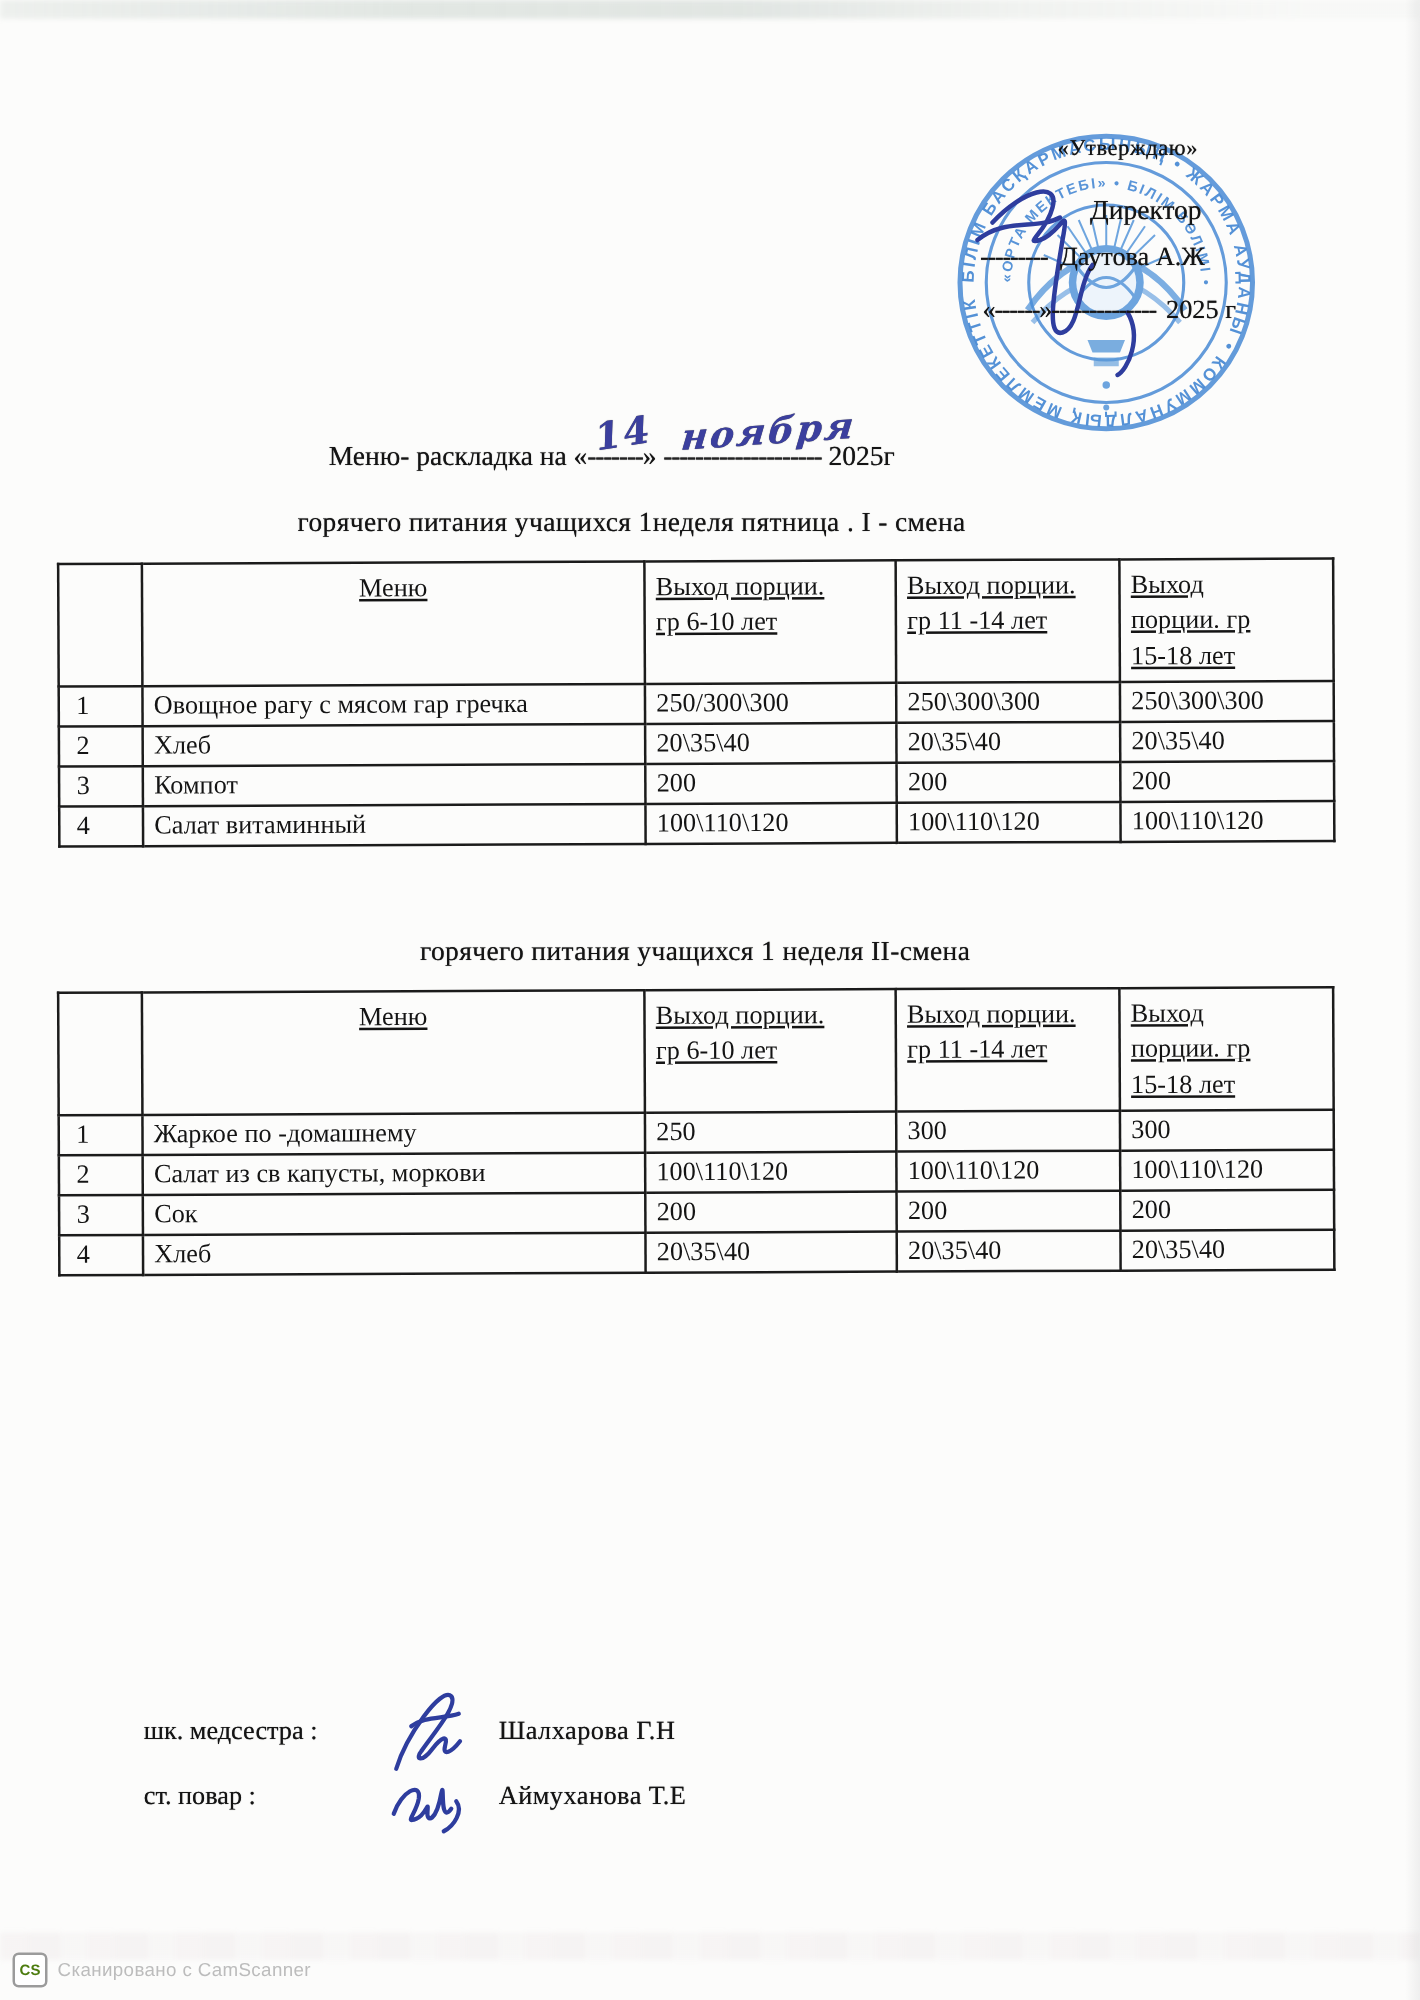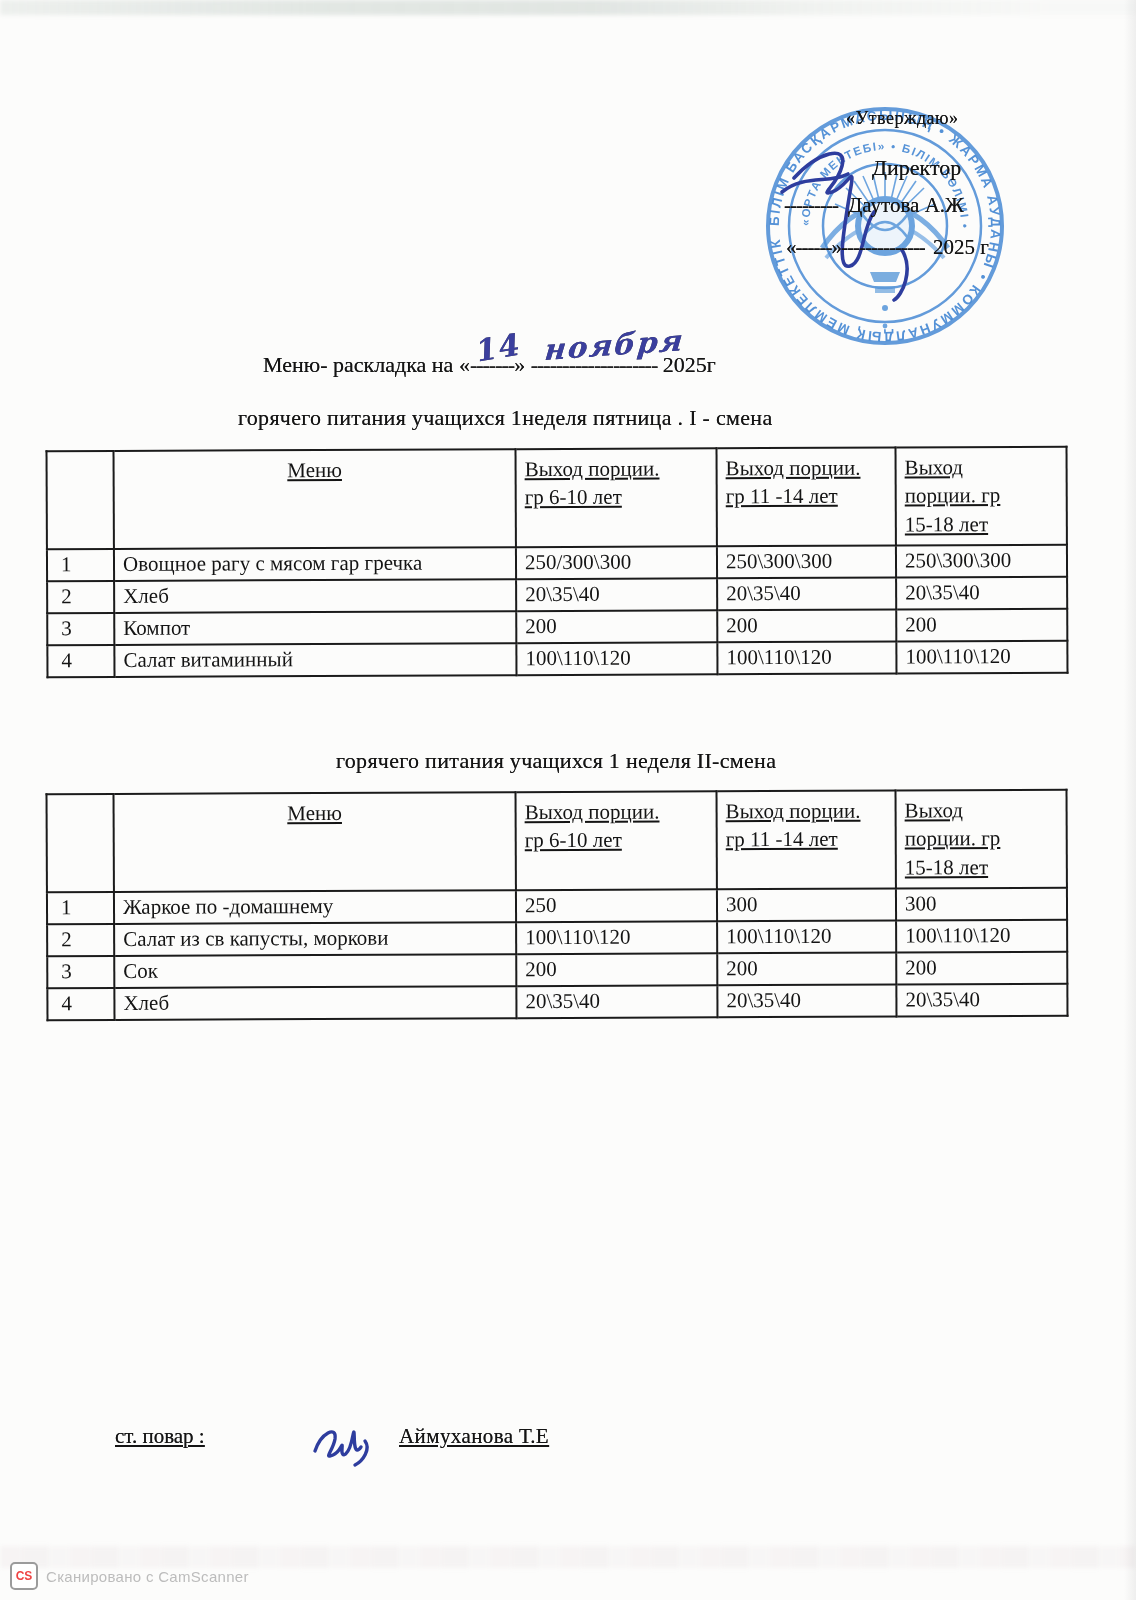--- a/index.html
+++ b/index.html
@@ -55,29 +55,29 @@
   table.menu tbody td{height:26px;padding:1px 8px 3px 8px;vertical-align:middle;}
   table.menu tbody td:first-child{padding-left:13px;}
 
   
   .sig-row{position:absolute;display:flex;align-items:center;font-size:21px;}
   .sig-row .role{display:inline-block;width:190px;}
   .sig-row .sig-svg{position:relative;width:80px;}
   .sig-row .sig-svg svg{position:absolute;left:0;}
   .sig-row .person{margin-left:14px;letter-spacing:.4px;}
   #sig1{left:115px;top:1372px;}
-  #sig2{left:115px;top:1424px;text-decoration:underline;}
+  #sig2{left:115px;top:1424px;}
   #sig1 .sig-svg svg{top:-52px;}
   #sig2 .sig-svg svg{top:-30px;}
 
   
   .camscanner{position:absolute;left:10px;top:1562px;display:flex;align-items:center;gap:8px;}
   .cs-logo{display:inline-flex;align-items:center;justify-content:center;
     width:24px;height:24px;border:2px solid #9b9b9b;border-radius:5px;background:#fff;
-    font-family:"Liberation Sans",sans-serif;font-weight:bold;font-size:12px;color:#ef4444;}
+    font-family:"Liberation Sans",sans-serif;font-weight:bold;font-size:12px;color:#4d7c0f;}
   .cs-text{font-family:"Liberation Sans",sans-serif;font-size:15px;color:#bcbcbc;letter-spacing:.3px;}
 </style>
 </head>
 <body>
 
 <div class="page">
 
   <div class="top-smudge"></div>
   <div class="bottom-smudge"></div>
   <div class="right-edge"></div>
@@ -246,20 +246,32 @@
         <tr>
           <td>4</td>
           <td>Хлеб</td>
           <td>20\35\40</td>
           <td>20\35\40</td>
           <td>20\35\40</td>
         </tr>
       </tbody>
   </table>
 
+  <div class="sig-row" id="sig1">
+    <span class="role soft">шк. медсестра  :</span>
+    <span class="sig-svg">
+      <svg width="80" height="90" viewBox="0 0 80 90">
+        <g fill="none" stroke="#2e3d9e" stroke-width="3.4" stroke-linecap="round">
+          <path d="M12,82 C20,56 48,16 56,24 C62,31 40,56 32,68 C27,74 32,78 41,66 C48,57 54,54 51,64 C49,72 56,69 63,60"></path>
+          <path d="M24,48 C34,40 50,42 62,38"></path>
+        </g>
+      </svg>
+    </span>
+    <span class="person soft">Шалхарова  Г.Н</span>
+  </div>
 
   <div class="sig-row" id="sig2">
     <span class="role soft">ст. повар :</span>
     <span class="sig-svg">
       <svg width="80" height="64" viewBox="0 0 80 64">
         <g fill="none" stroke="#2e3d9e" stroke-width="3.4" stroke-linecap="round">
           <path d="M10,44 C16,26 32,18 30,32 C28,44 18,52 28,48 C36,45 38,32 37,42 C36,52 44,50 48,28 C51,14 46,54 56,40"></path>
           <path d="M50,58 C58,54 66,42 60,34"></path>
         </g>
       </svg>

